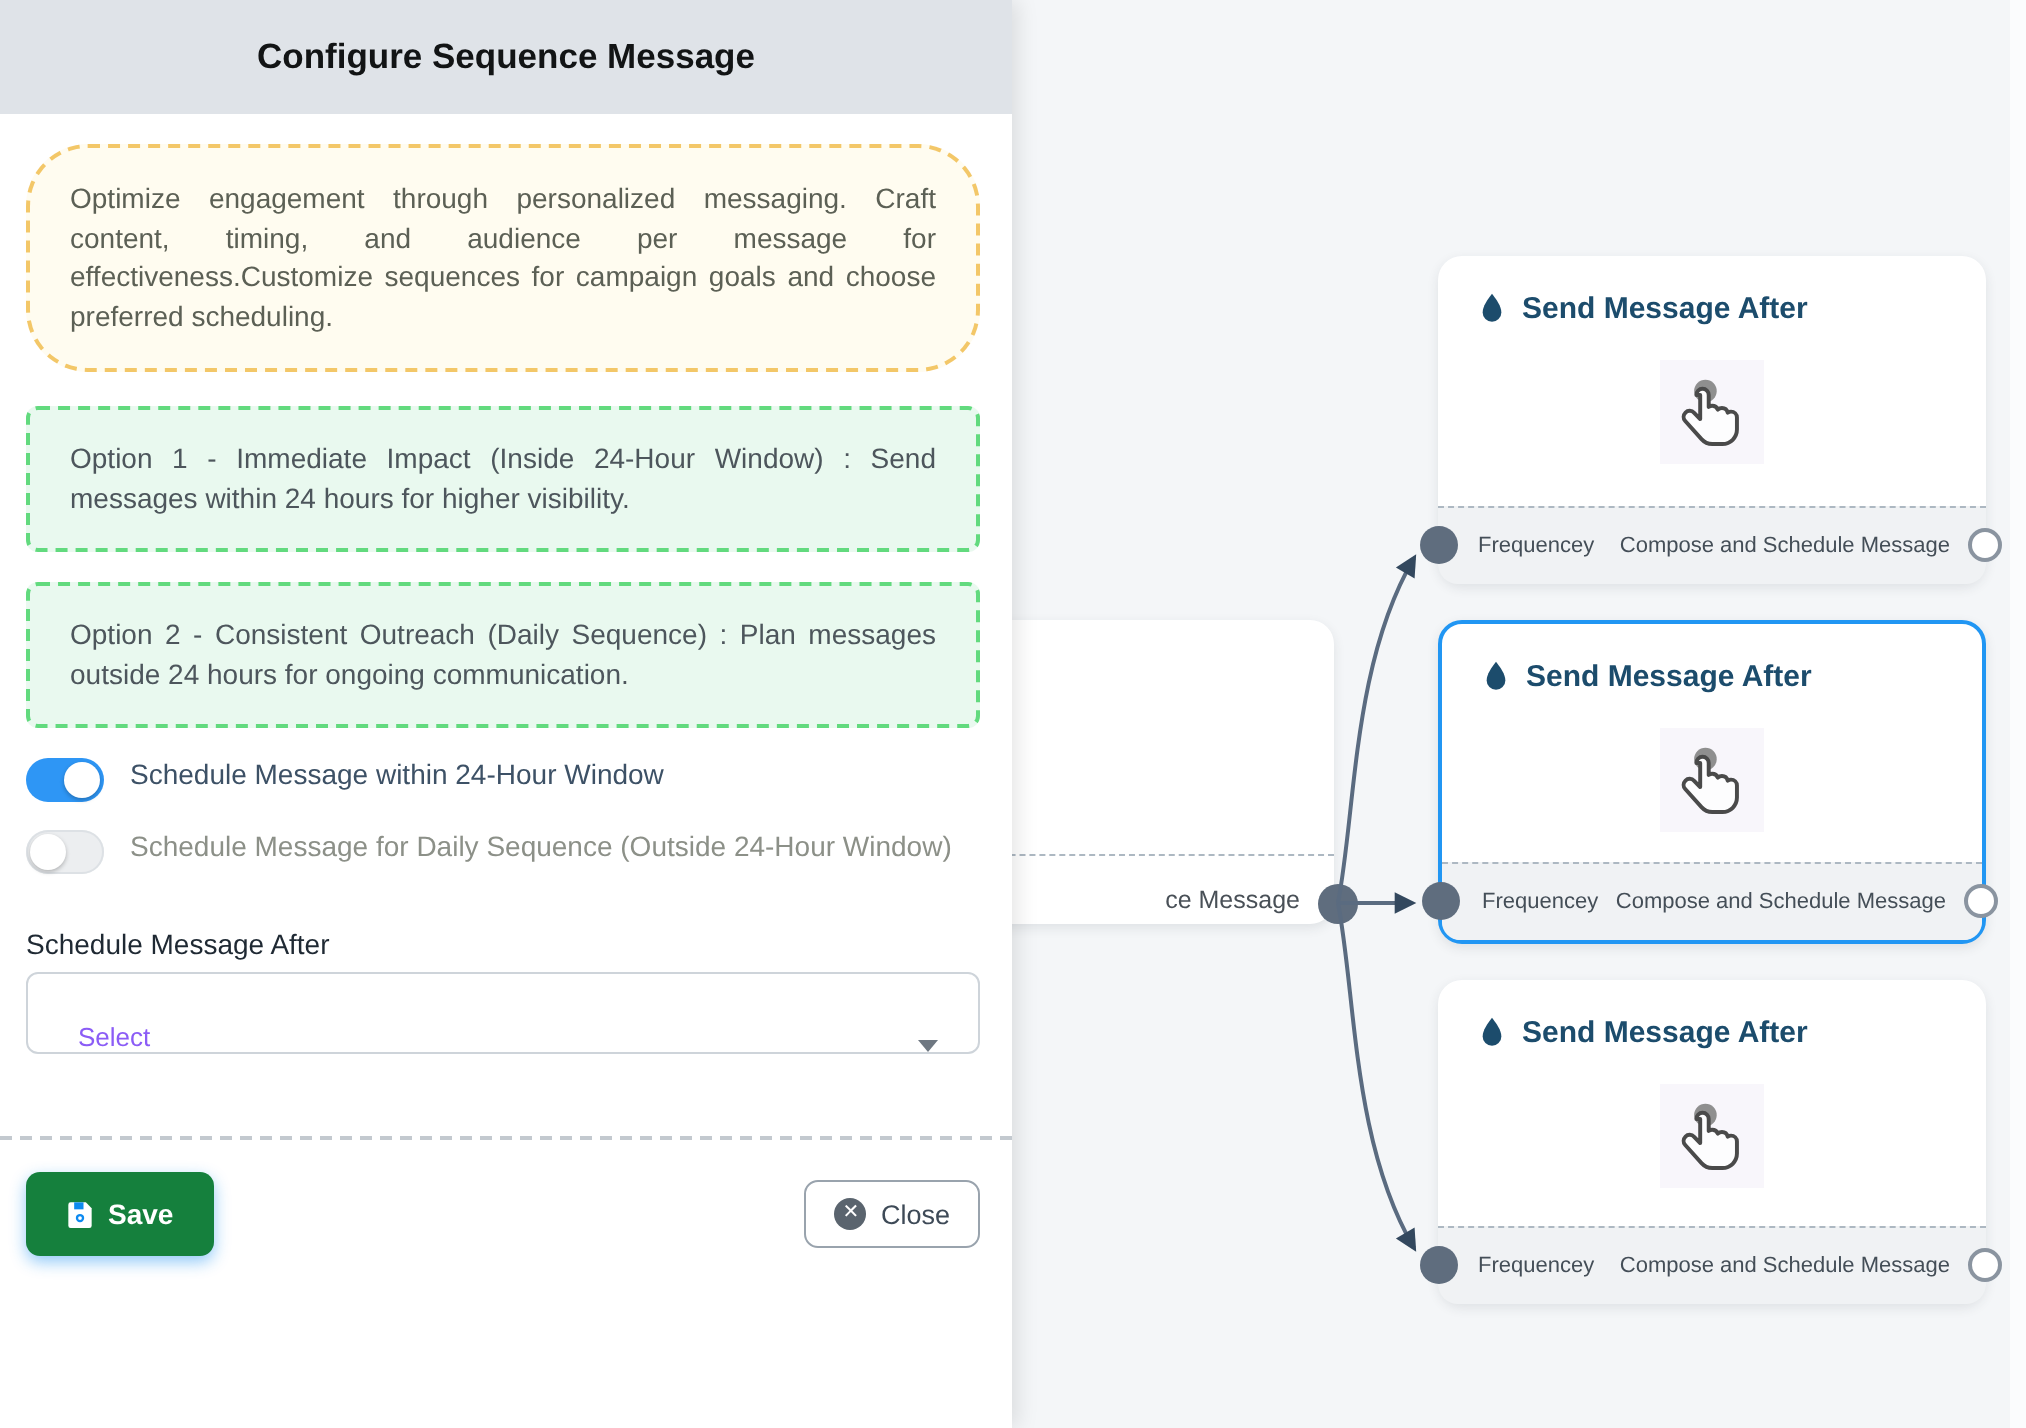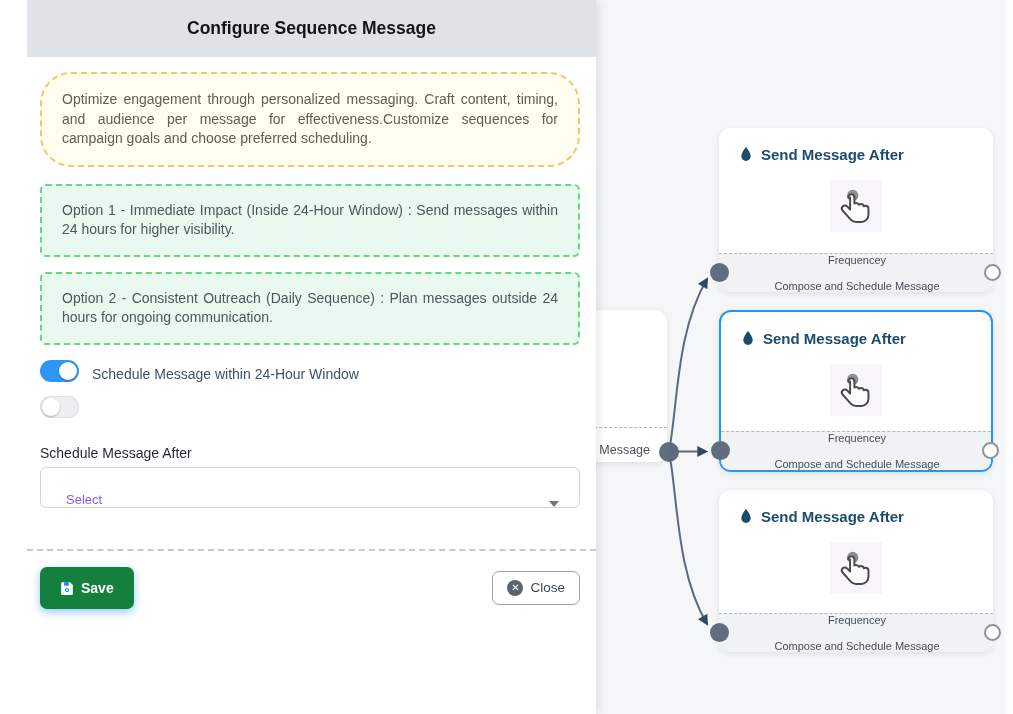--- a/index.html
+++ b/index.html
@@ -13,51 +13,51 @@
   .node { position:absolute; left:719px; width:274px; background:#fff; border-radius:12px;
     box-shadow:0 2px 6px rgba(40,50,60,.10); }
   .node.selected { border:2px solid #2196f3; }
   .node-header { display:flex; align-items:center; gap:8px; padding:18px 0 0 20px;
     color:#1c4c6c; font-weight:bold; font-size:15px; }
   .node-body { display:flex; justify-content:center; align-items:center; height:86px; }
   .tap-tile { width:52px; height:52px; background:#f8f6fb; display:flex; align-items:center; justify-content:center; }
   .node-footer { position:absolute; left:0; right:0; bottom:0; height:39px;
     background:#f0f2f4; border-top:1px dashed #adb8c2; border-radius:0 0 10px 10px;
     display:flex; align-items:center; justify-content:space-between; padding:0 18px 0 20px;
-    font-size:11px; color:#444e57;flex-direction:column; }
+    font-size:11px; color:#444e57; }
   .node.selected .node-footer { border-radius:0 0 9px 9px; }
   .in-dot { position:absolute; left:-9px; bottom:10px; width:19px; height:19px;
     border-radius:50%; background:#5f6d7e; }
   .out-circle { position:absolute; right:-8px; bottom:11px; width:17px; height:17px;
     border-radius:50%; background:#fff; border:2.5px solid #8a94a0; }
 
   .partial-node { position:absolute; left:460px; top:310px; width:207px; height:152px;
     background:#fff; border-radius:12px; box-shadow:0 2px 6px rgba(40,50,60,.10); }
   .partial-divider { position:absolute; left:0; right:0; top:117px; border-top:1px dashed #adb8c2; }
   .partial-label { position:absolute; right:17px; top:133px; font-size:12.5px; color:#495057; }
   .source-dot { position:absolute; left:659px; top:442px; width:20px; height:20px;
     border-radius:50%; background:#5f6d7e; }
 
   .edges { position:absolute; inset:0; pointer-events:none; }
 
   
-  .panel { position:absolute; left:0; top:0; width:596px; height:714px; background:#fff;
-    box-shadow:3px 0 10px rgba(0,0,0,.10);padding-left:27px; }
+  .panel { position:absolute; left:0; top:0; width:506px; height:714px; background:#fff;
+    box-shadow:3px 0 10px rgba(0,0,0,.10); }
   .panel-header { height:57px; background:#dfe3e8; display:flex; align-items:center; justify-content:center; }
   .panel-title { font-size:17.5px; font-weight:bold; color:#121415; }
   .panel-body { padding:15px 16px 0 13px; }
 
   .info-box { border:2px dashed #f3c768; background:#fffcf0; border-radius:9px;
     padding:16px 20px; font-size:14px; line-height:19.5px; color:#5c6055; text-align:justify; }
   .option-box { border:2px dashed #62da7e; background:#e9f9ef; border-radius:6px;
     padding:15px 20px; font-size:14px; line-height:19.5px; color:#4d565c; text-align:justify; }
   .info-box { margin-bottom:17px;border-radius:31px; }
   .option-box { margin-bottom:15px; }
 
-  .toggle-row { display:flex; align-items:flex-end; gap:13px; margin-top:14px; }
+  .toggle-row { display:flex; align-items:flex-start; gap:13px; margin-top:14px; }
   .toggle-row:first-of-type { margin-top:17px; }
   .switch { position:relative; width:39px; height:22px; border-radius:11px; flex:0 0 auto; cursor:pointer; }
   .switch.on { background:#2e96f5; }
   .switch.off { background:#eceef0; box-shadow:inset 0 0 0 1px #dde1e5; }
   .knob { position:absolute; top:2px; width:18px; height:18px; border-radius:50%; background:#fff;
     box-shadow:0 1px 2px rgba(0,0,0,.25); }
   .switch.on .knob { right:2px; }
   .switch.off .knob { left:2px; }
   .toggle-label-on { font-size:14px; color:#3d5166; }
   .toggle-label-off { font-size:14px; color:#8c9088; }
@@ -189,20 +189,21 @@
     <div class="toggle-row">
       <span class="switch on">
           <span class="knob"></span>
         </span>
       <span class="toggle-label-on">Schedule Message within 24-Hour Window</span>
     </div>
     <div class="toggle-row">
       <span class="switch off">
           <span class="knob"></span>
         </span>
+      <span class="toggle-label-off">Schedule Message for Daily Sequence (Outside 24-Hour Window)</span>
     </div>
 
     <label class="field-label">Schedule Message After</label>
     <div class="select-box">
       <span>Select</span>
       <span class="caret"></span>
     </div>
 
     <div class="divider"></div>
 

